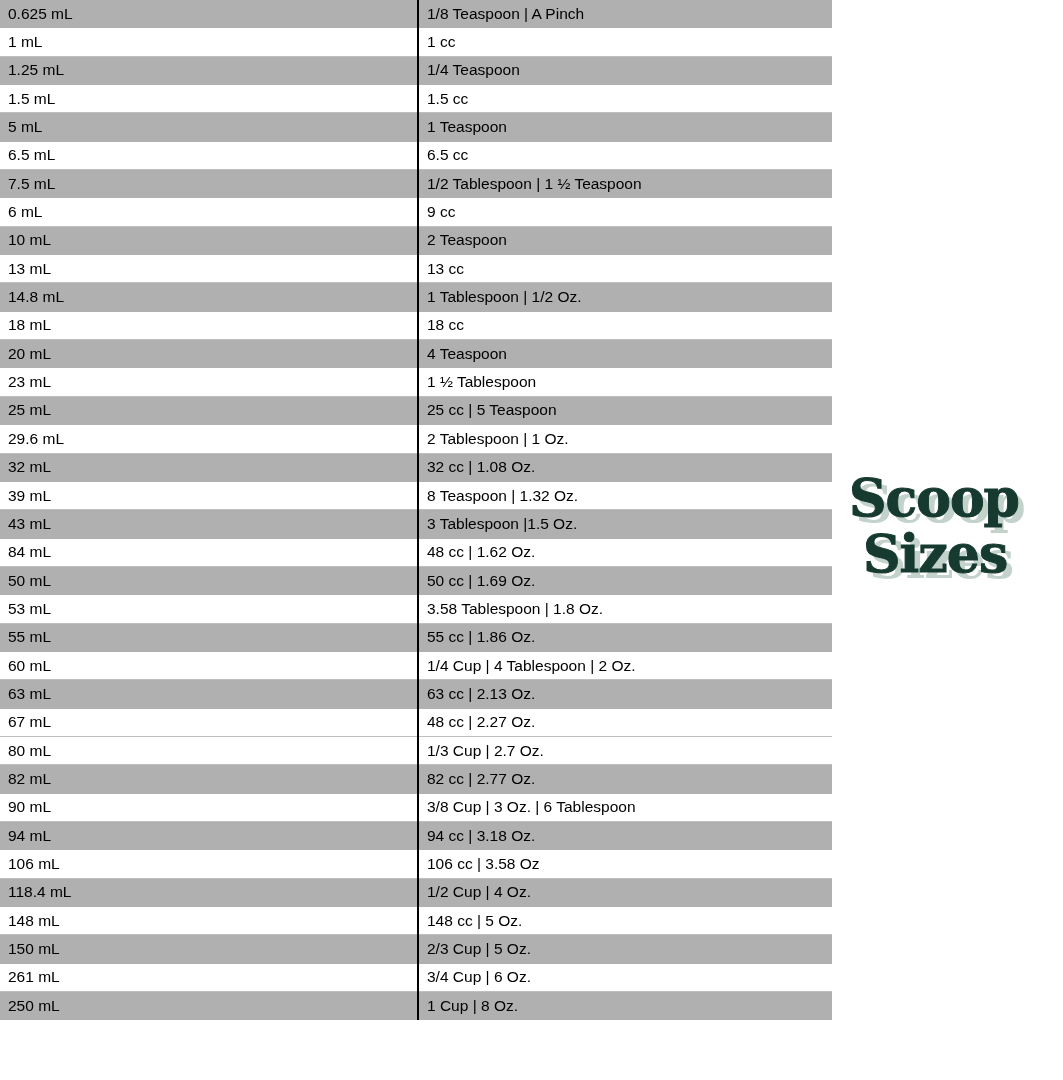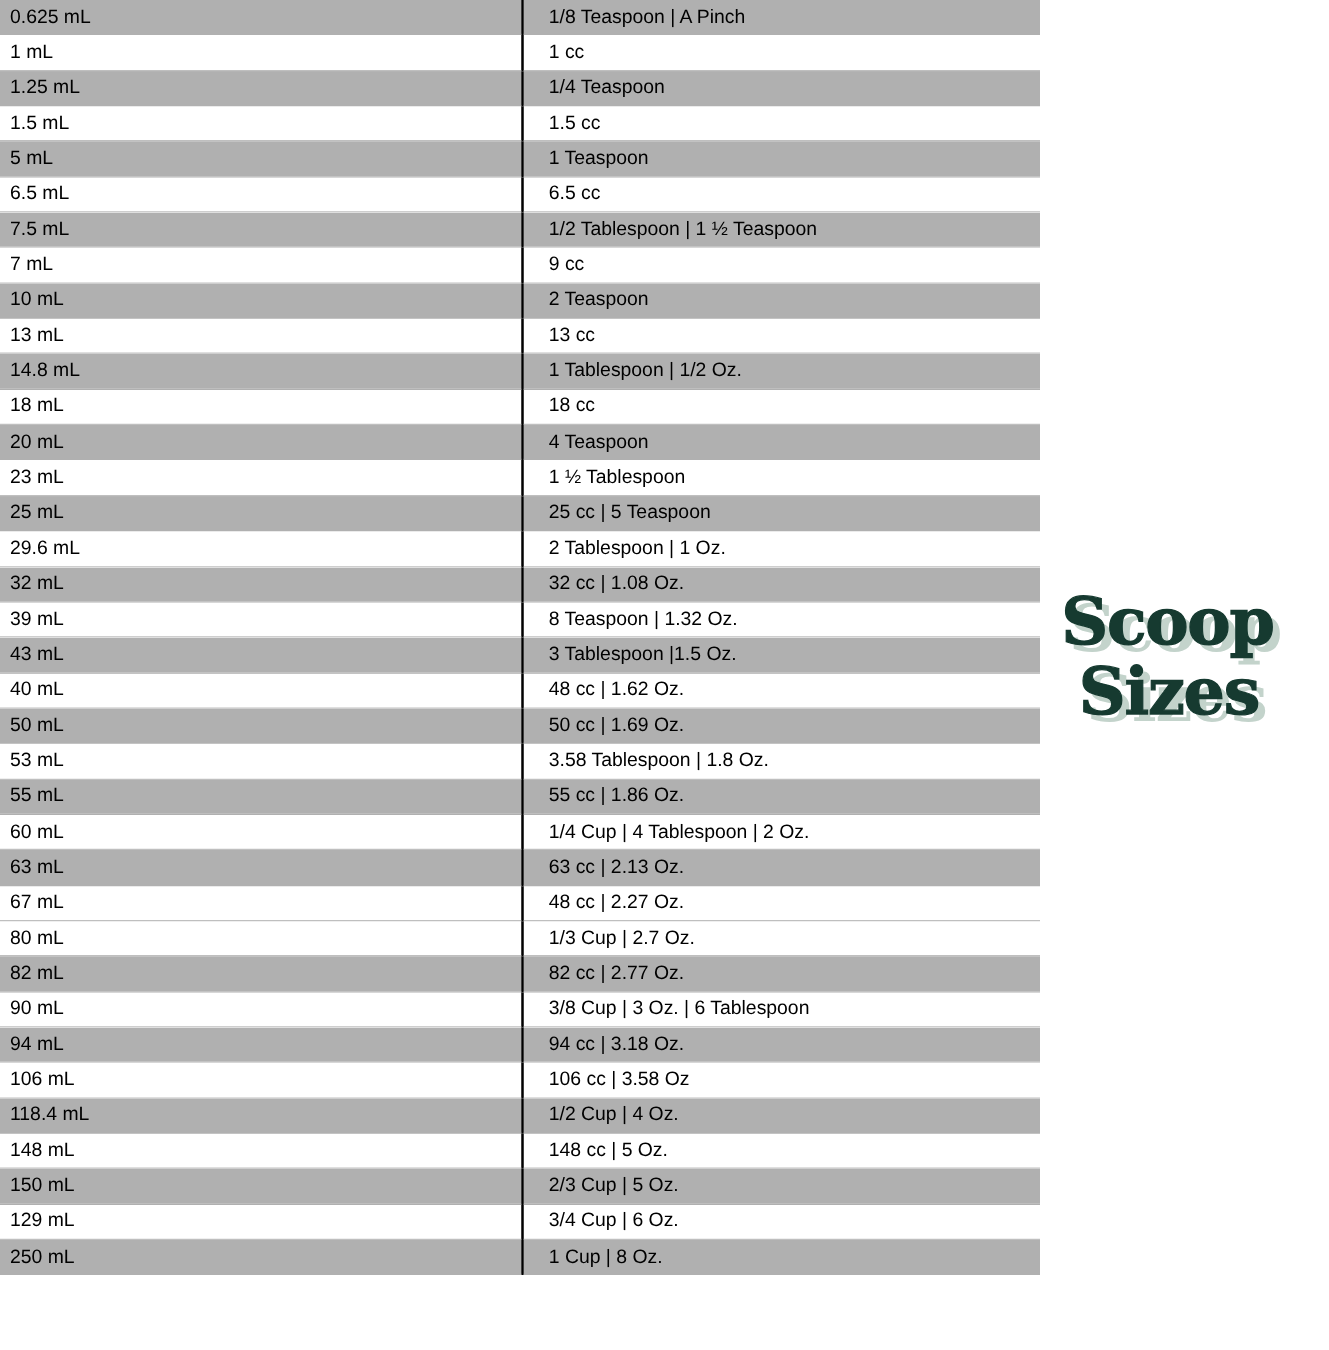--- a/index.html
+++ b/index.html
@@ -37,21 +37,21 @@
     border: 0;
     white-space: nowrap;
     overflow: hidden;
   }
   .conv-table col.c-ml { width: 418px; }
   .conv-table col.c-eq { width: 414px; }
   .conv-table tr.shade td { background: #b0b0b0; }
   .conv-table tr.plain td { background: #ffffff; margin-top: 34px; }
   .conv-table td.cell-eq {
     border-left: 2px solid #000000;
-    padding-left: 20px;
+    padding-left: 8px;
   }
   .conv-table tr.plain td {
     border-bottom: 1px solid #bfbfbf;
   }
   .conv-table tr.shade td {
     border-bottom: 1px solid #b0b0b0;
   }
 
   
   .title-art {
@@ -123,21 +123,21 @@
         </tr>
         <tr class="plain">
           <td class="cell-ml">6.5 mL</td>
           <td class="cell-eq">6.5 cc</td>
         </tr>
         <tr class="shade">
           <td class="cell-ml">7.5 mL</td>
           <td class="cell-eq">1/2 Tablespoon | 1 ½ Teaspoon</td>
         </tr>
         <tr class="plain">
-          <td class="cell-ml">7 mL</td>
+          <td class="cell-ml">6 mL</td>
           <td class="cell-eq">9 cc</td>
         </tr>
         <tr class="shade">
           <td class="cell-ml">10 mL</td>
           <td class="cell-eq">2 Teaspoon</td>
         </tr>
         <tr class="plain">
           <td class="cell-ml">13 mL</td>
           <td class="cell-eq">13 cc</td>
         </tr>
@@ -171,21 +171,21 @@
         </tr>
         <tr class="plain">
           <td class="cell-ml">39 mL</td>
           <td class="cell-eq">8 Teaspoon | 1.32 Oz.</td>
         </tr>
         <tr class="shade">
           <td class="cell-ml">43 mL</td>
           <td class="cell-eq">3 Tablespoon |1.5 Oz.</td>
         </tr>
         <tr class="plain">
-          <td class="cell-ml">40 mL</td>
+          <td class="cell-ml">84 mL</td>
           <td class="cell-eq">48 cc | 1.62 Oz.</td>
         </tr>
         <tr class="shade">
           <td class="cell-ml">50 mL</td>
           <td class="cell-eq">50 cc | 1.69 Oz.</td>
         </tr>
         <tr class="plain">
           <td class="cell-ml">53 mL</td>
           <td class="cell-eq">3.58 Tablespoon | 1.8 Oz.</td>
         </tr>
@@ -231,21 +231,21 @@
         </tr>
         <tr class="plain">
           <td class="cell-ml">148 mL</td>
           <td class="cell-eq">148 cc | 5 Oz.</td>
         </tr>
         <tr class="shade">
           <td class="cell-ml">150 mL</td>
           <td class="cell-eq">2/3 Cup | 5 Oz.</td>
         </tr>
         <tr class="plain">
-          <td class="cell-ml">129 mL</td>
+          <td class="cell-ml">261 mL</td>
           <td class="cell-eq">3/4 Cup | 6 Oz.</td>
         </tr>
         <tr class="shade">
           <td class="cell-ml">250 mL</td>
           <td class="cell-eq">1 Cup | 8 Oz.</td>
         </tr>
       </tbody>
   </table>
 
   <div class="title-art">

